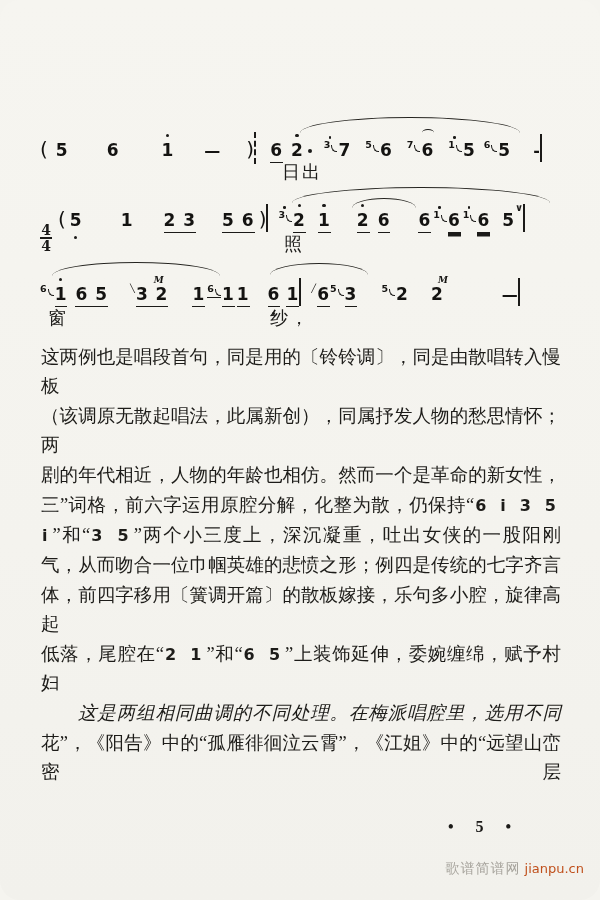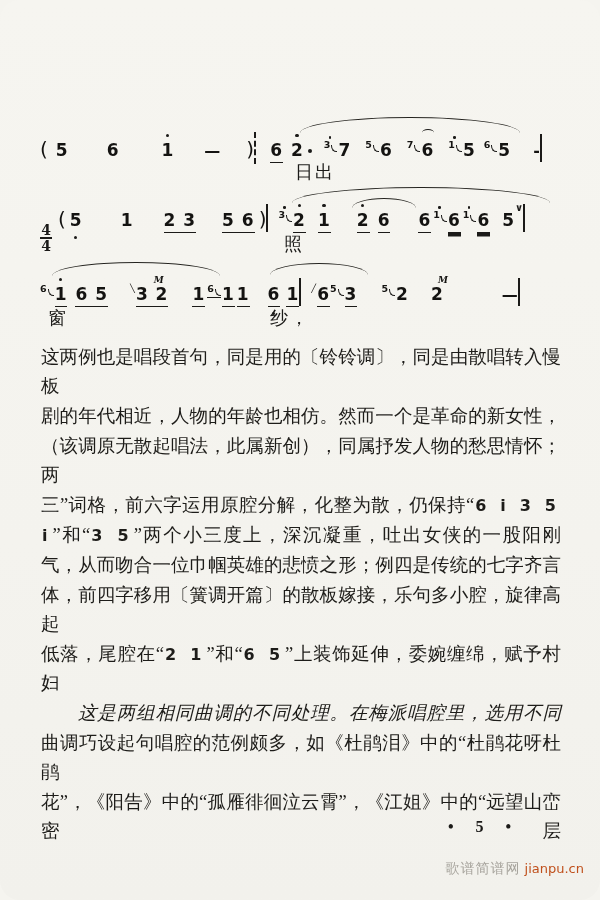--- a/index.html
+++ b/index.html
@@ -71,48 +71,47 @@
   .wm{position:absolute;right:16px;top:860px;font-size:14px;color:#a7a49d;letter-spacing:1px;}
   .wm .url{color:#c0511d;font-family:"DejaVu Sans",sans-serif;font-size:13px;letter-spacing:0;margin-left:4px;}
 </style>
 </head>
 <body>
 
 <div class="page">
 
   <div class="mrow" style="top:132px"><span class="note par"><span class="num">(</span></span><span class="note" style="margin-left: 8px;"><span class="num">5</span></span><span class="note" style="margin-left: 38px;"><span class="num">6</span></span><span class="note" style="margin-left: 42px;"><span class="num">1<span class="dotA"></span></span></span><span class="note dsh" style="margin-left: 30px;"><span class="num">—</span></span><span class="note par" style="margin-left: 26px;"><span class="num">)</span></span><span class="vbar dashed"></span><span class="note" style="margin-left: 14px;"><span class="num u1">6</span></span><span class="note" style="margin-left: 8px;"><span class="num">2<span class="dotA"></span></span></span><span class="aug"></span><span class="note" style="margin-left: 12px;"><span class="gr"><span class="gd"></span>3</span><span class="num">7</span></span><span class="note" style="margin-left: 14px;"><span class="gr">5</span><span class="num">6</span></span><span class="note" style="margin-left: 14px;"><span class="gr">7</span><span class="num">6<span class="hat"></span></span></span><span class="note" style="margin-left: 14px;"><span class="gr"><span class="gd"></span>1</span><span class="num">5</span></span><span class="note" style="margin-left: 8px;"><span class="gr">6</span><span class="num">5</span></span><span class="note dsh" style="margin-left: 22px;"><span class="num">-</span></span><span class="vbar"></span></div>
   <div class="slur" style="left:300px;top:117px;width:220px;height:15px"></div>
-  <div class="lyr" style="left:295px;top:160px">日出</div>
+  <div class="lyr" style="left:282px;top:160px">日出</div>
 
   <div class="mrow" style="top:204px"><span class="ts">
         <span>4</span>
         <span class="tsline"></span>
         <span>4</span>
       </span><span class="note par" style="margin-left: 6px;"><span class="num">(</span></span><span class="note" style="margin-left: 4px;"><span class="num">5<span class="dotB"></span></span></span><span class="note" style="margin-left: 38px;"><span class="num">1</span></span><span class="note" style="margin-left: 30px;"><span class="num u1">2 3</span></span><span class="note" style="margin-left: 26px;"><span class="num u1">5 6</span></span><span class="note par" style="margin-left: 4px;"><span class="num">)</span></span><span class="vbar"></span><span class="note" style="margin-left: 10px;"><span class="gr"><span class="gd"></span>3</span><span class="num u1">2<span class="dotA"></span></span></span><span class="note" style="margin-left: 12px;"><span class="num u1">1<span class="dotA"></span></span></span><span class="note" style="margin-left: 26px;"><span class="num u1">2<span class="dotA"></span></span></span><span class="note" style="margin-left: 8px;"><span class="num u1">6</span></span><span class="note" style="margin-left: 28px;"><span class="num u1">6</span></span><span class="note" style="margin-left: 2px;"><span class="gr"><span class="gd"></span>1</span><span class="num u2">6</span></span><span class="note" style="margin-left: 2px;"><span class="gr"><span class="gd"></span>1</span><span class="num u2">6</span></span><span class="note" style="margin-left: 12px;"><span class="num">5</span></span><span class="brth">∨</span><span class="vbar"></span></div>
   <div class="slur" style="left:292px;top:187px;width:258px;height:15px"></div>
   <div class="slur" style="left:352px;top:198px;width:64px;height:9px"></div>
   <div class="lyr" style="left:284px;top:232px">照</div>
 
   <div class="mrow" style="top:278px"><span class="note"><span class="gr">6</span><span class="num u1">1<span class="dotA"></span></span></span><span class="note" style="margin-left: 8px;"><span class="num u1">6 5</span></span><span class="note" style="margin-left: 22px;"><span class="pre">╲</span><span class="num u1">3 2<span class="om">M</span></span></span><span class="note" style="margin-left: 24px;"><span class="num u1">1</span></span><span class="note" style="margin-left: 2px;"><span class="gr gu">6</span><span class="num u1">1</span></span><span class="note" style="margin-left: 2px;"><span class="num u1">1</span></span><span class="note" style="margin-left: 18px;"><span class="num u1">6<span class="dotB"></span></span></span><span class="note" style="margin-left: 6px;"><span class="num u1">1</span></span><span class="vbar"></span><span class="note" style="margin-left: 10px;"><span class="pre">╱</span><span class="num u1">6</span></span><span class="note"><span class="gr">5</span><span class="num u1">3</span></span><span class="note" style="margin-left: 24px;"><span class="gr">5</span><span class="num">2</span></span><span class="note" style="margin-left: 22px;"><span class="num">2<span class="om">M</span></span></span><span class="note dsh" style="margin-left: 58px;"><span class="num">—</span></span><span class="vbar"></span></div>
   <div class="slur" style="left:52px;top:262px;width:168px;height:13px"></div>
   <div class="slur" style="left:270px;top:263px;width:98px;height:11px"></div>
   <div class="lyr" style="left:48px;top:306px">窗</div>
   <div class="lyr" style="left:270px;top:306px">纱，</div>
 
   <div class="bodytext">
       <p class="bl"><span>这两例也是唱段首句，同是用的〔铃铃调〕，同是由散唱转入慢板</span></p>
+      <p class="bl"><span>（该调原无散起唱法，此属新创），同属抒发人物的愁思情怀；两</span></p>
       <p class="bl"><span>剧的年代相近，人物的年龄也相仿。然而一个是革命的新女性，</span></p>
-      <p class="bl"><span>（该调原无散起唱法，此属新创），同属抒发人物的愁思情怀；两</span></p>
       <p class="bl"><span>三”词格，前六字运用原腔分解，化整为散，仍保持“</span><span class="mnum">6 i 3 5</span></p>
       <p class="bl"><span class="mnum">i</span><span>”和“</span><span class="mnum">3 5</span><span>”两个小三度上，深沉凝重，吐出女侠的一股阳刚</span></p>
       <p class="bl"><span>气，从而吻合一位巾帼英雄的悲愤之形；例四是传统的七字齐言</span></p>
       <p class="bl"><span>体，前四字移用〔簧调开篇〕的散板嫁接，乐句多小腔，旋律高起</span></p>
       <p class="bl"><span>低落，尾腔在“</span><span class="mnum">2 1</span><span>”和“</span><span class="mnum">6 5</span><span>”上装饰延伸，委婉缠绵，赋予村妇</span></p>
       <p class="bl ind"><span>这是两组相同曲调的不同处理。在梅派唱腔里，选用不同</span></p>
-      <p class="bl"><span>曲调巧设起句唱腔的范例颇多，如《杜鹃泪》中的“杜鹃花呀杜鹃</span></p>
       <p class="bl"><span>花”，《阳告》中的“孤雁徘徊泣云霄”，《江姐》中的“远望山峦密层</span></p>
     </div>
 
   <div class="pagenum">• 5 •</div>
 
   <div class="wm">
     <span>歌谱简谱网</span><span class="url">jianpu.cn</span>
   </div>
 
 </div>

